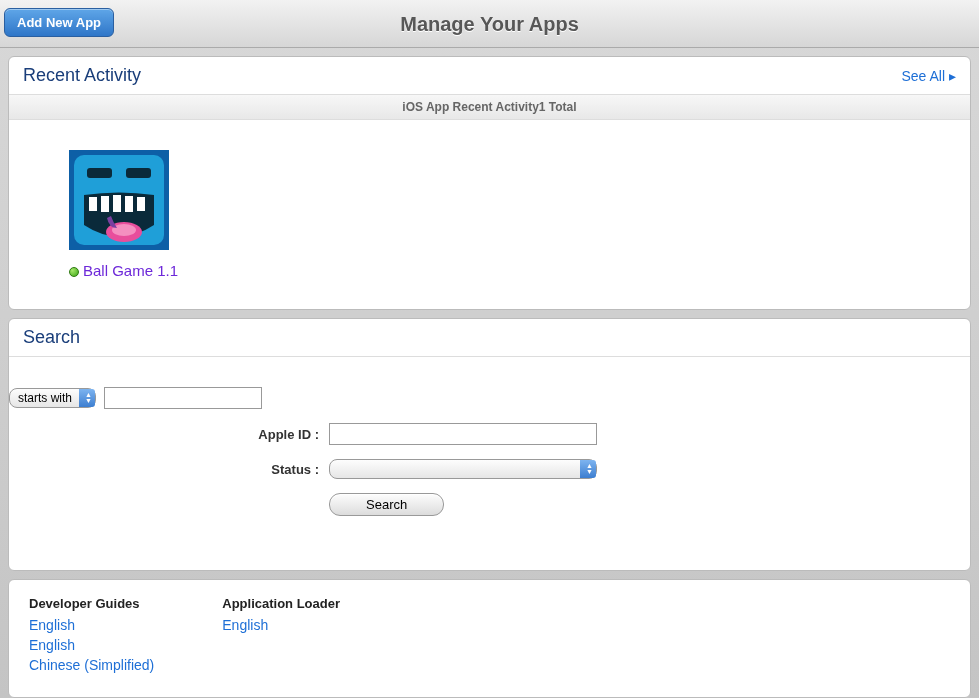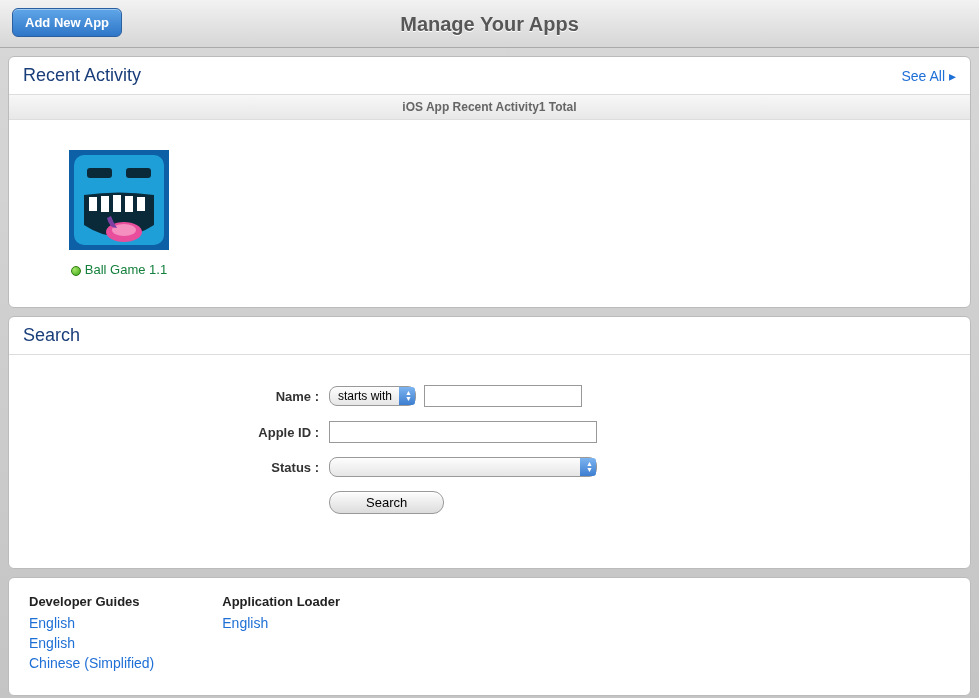--- a/index.html
+++ b/index.html
@@ -12,21 +12,21 @@
     overflow: hidden;
   }
   .header {
     position: relative;
     height: 48px;
     background: linear-gradient(#f2f2f2, #d6d6d6);
     border-bottom: 1px solid #aaa;
   }
   .add-btn {
     position: absolute;
-    left: 12px; top: 8px;
+    left: 4px; top: 8px;
     background: linear-gradient(#5fa6e8, #2f76c8);
     color: #fff;
     border: 1px solid #2a5fa0;
     border-radius: 6px;
     padding: 6px 12px;
     font-size: 13px;
     font-weight: bold;
     cursor: pointer;
     box-shadow: inset 0 1px 0 rgba(255,255,255,0.4);
   }
@@ -76,21 +76,21 @@
   .app-grid {
     padding: 30px 60px 30px 60px;
     min-height: 160px;
   }
   .app-item { display: inline-block; text-align: center; }
   .app-icon {
     width: 100px; height: 100px;
     display: block;
     margin-bottom: 12px;
   }
-  .app-label { font-size: 13px; color: #15803d; }
+  .app-label { font-size: 15px; color: #6d28d9; }
   .status-dot {
     display: inline-block;
     width: 10px; height: 10px;
     border-radius: 50%;
     background: radial-gradient(circle at 30% 30%, #a6e86a, #3da616);
     border: 1px solid #2d7a10;
     margin-right: 4px;
     vertical-align: middle;
   }
   .search-body { padding: 30px 0 40px 0; }
@@ -234,21 +234,20 @@
     </div>
   </div>
 </div>
 
 <div class="panel">
   <div class="panel-head">
     <h2>Search</h2>
   </div>
   <div class="search-body">
     <div class="form-row">
-      <div class="form-label">Name :</div>
       <span class="select-wrap">
         <select class="aqua-select">
           <option>starts with</option>
         </select>
         <span class="select-arrows">▲<br>▼</span>
       </span>
       <span style="width:8px;display:inline-block"></span>
       <input type="text" class="text-input small" value="" style="">
     </div>
     <div class="form-row">

